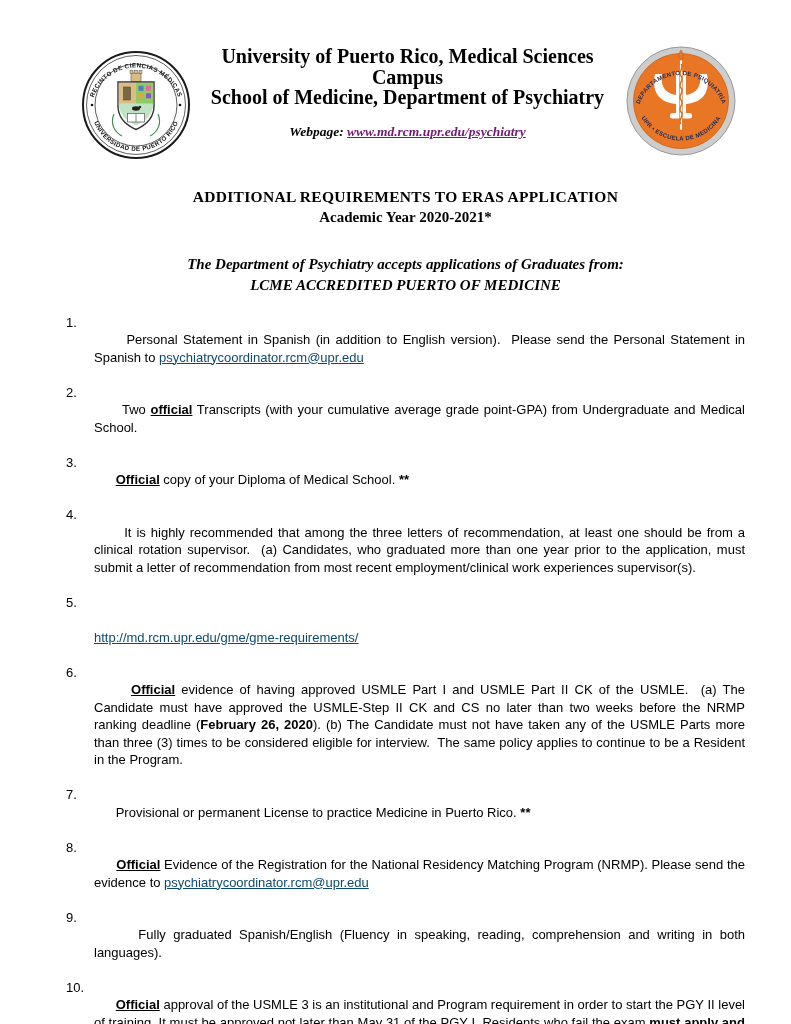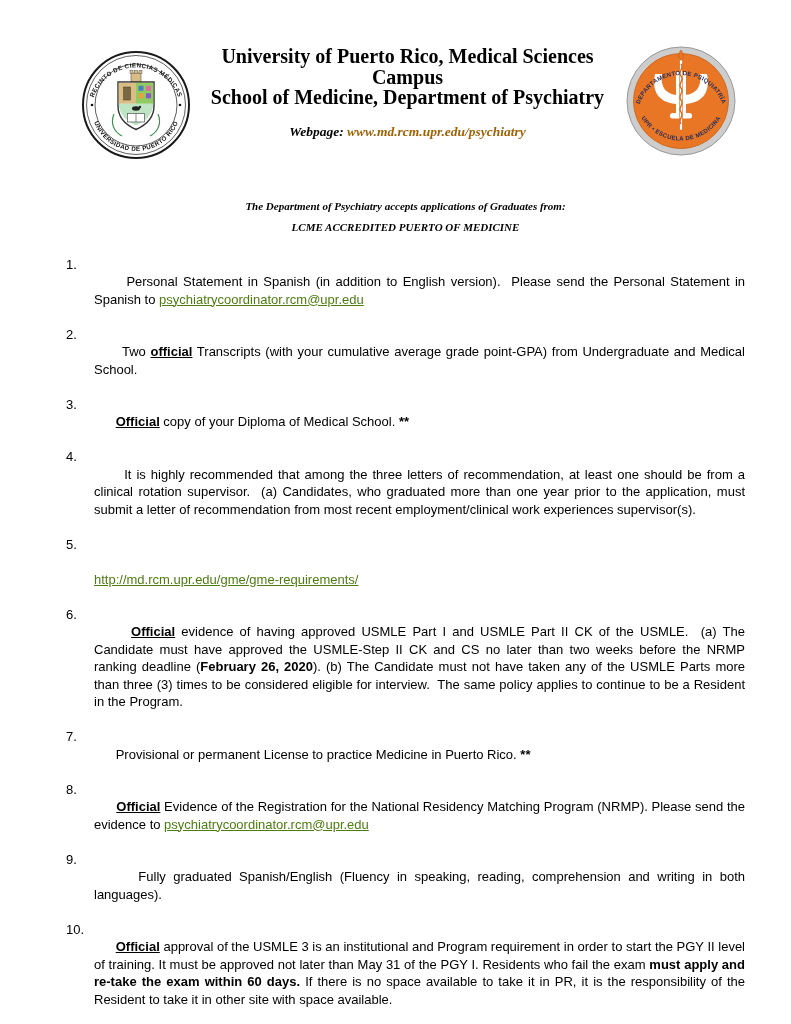--- a/index.html
+++ b/index.html
@@ -11,34 +11,34 @@
     padding:42px 46px 0 66px;position:relative;
   }
   
   .header{display:flex;align-items:flex-start;}
   .seal{flex:0 0 auto;}
   .seal.left{width:112px;margin-left:14px;margin-top:4px;}
   .seal.right{width:116px;margin-right:6px;}
   .header-center{flex:1;text-align:center;font-family:"Liberation Serif","DejaVu Serif",serif;padding-top:4px;}
   .h1{font-weight:bold;font-size:20px;line-height:20.5px;}
   .webpage{margin-top:15px;font-weight:bold;font-style:italic;font-size:13.5px;}
-  .wp-link{color:#a16207;cursor:pointer;}
+  .wp-link{color:#701a75;text-decoration:underline;cursor:pointer;}
   
   .title-block{text-align:center;font-family:"Liberation Serif","DejaVu Serif",serif;font-weight:bold;margin-top:17px;}
   .t1{font-size:15.5px;line-height:21px;letter-spacing:.3px;}
   .t2{font-size:15px;line-height:20px;}
   .subtitle{text-align:center;font-family:"Liberation Serif","DejaVu Serif",serif;font-weight:bold;font-style:italic;margin-top:27px;}
-  .subtitle div{font-size:11px;line-height:21px;font-style:italic;}
+  .subtitle div{font-size:15px;line-height:21px;font-style:italic;}
   
   .req-list{list-style:none;margin:18px 0 0 0;padding:0;}
   .req-item{position:relative;padding-left:28px;text-align:justify;white-space:pre-wrap;}
   .req-item .num{position:absolute;left:0;top:0;white-space:nowrap;}
   .b{font-weight:bold;}
   .u{text-decoration:underline;}
-  .link{color:#4d7c0f;text-decoration:underline;cursor:pointer;}
+  .link{color:#0c4a6e;text-decoration:underline;cursor:pointer;}
   
   .seal svg text{font-family:"Liberation Sans","DejaVu Sans",sans-serif;}
 </style>
 </head>
 <body>
 
 <div class="page">
 
   <div class="header">
 
@@ -121,20 +121,24 @@
         <text font-size="6" font-weight="bold" fill="#232d5a" letter-spacing="0.3">
           <textPath href="#arcTopR" startOffset="50%" text-anchor="middle">DEPARTAMENTO DE PSIQUIATRÍA</textPath>
         </text>
         <text font-size="6" font-weight="bold" fill="#232d5a" letter-spacing="0.3">
           <textPath href="#arcBotR" startOffset="50%" text-anchor="middle">UPR • ESCUELA DE MEDICINA</textPath>
         </text>
       </svg>
     </div>
   </div>
 
+  <div class="title-block">
+    <div class="t1">ADDITIONAL REQUIREMENTS TO ERAS APPLICATION</div>
+    <div class="t2">Academic Year 2020-2021*</div>
+  </div>
 
   <div class="subtitle">
     <div>The Department of Psychiatry accepts applications of Graduates from:</div>
     <div>LCME ACCREDITED PUERTO OF MEDICINE</div>
   </div>
 
   <ol class="req-list">
     <li class="req-item">
       <span class="num">1.</span><span><span>Personal Statement in Spanish (in addition to English version).  Please send the Personal Statement in Spanish to </span><span class="link">psychiatrycoordinator.rcm@upr.edu</span></span>
     </li>

